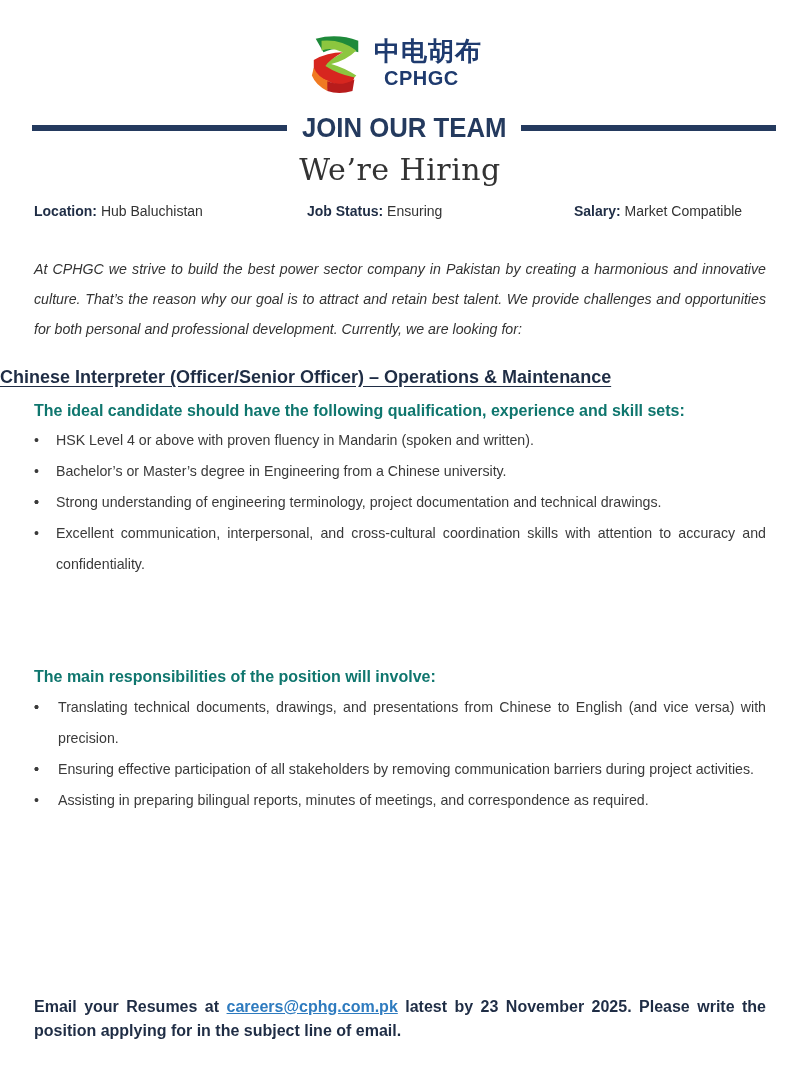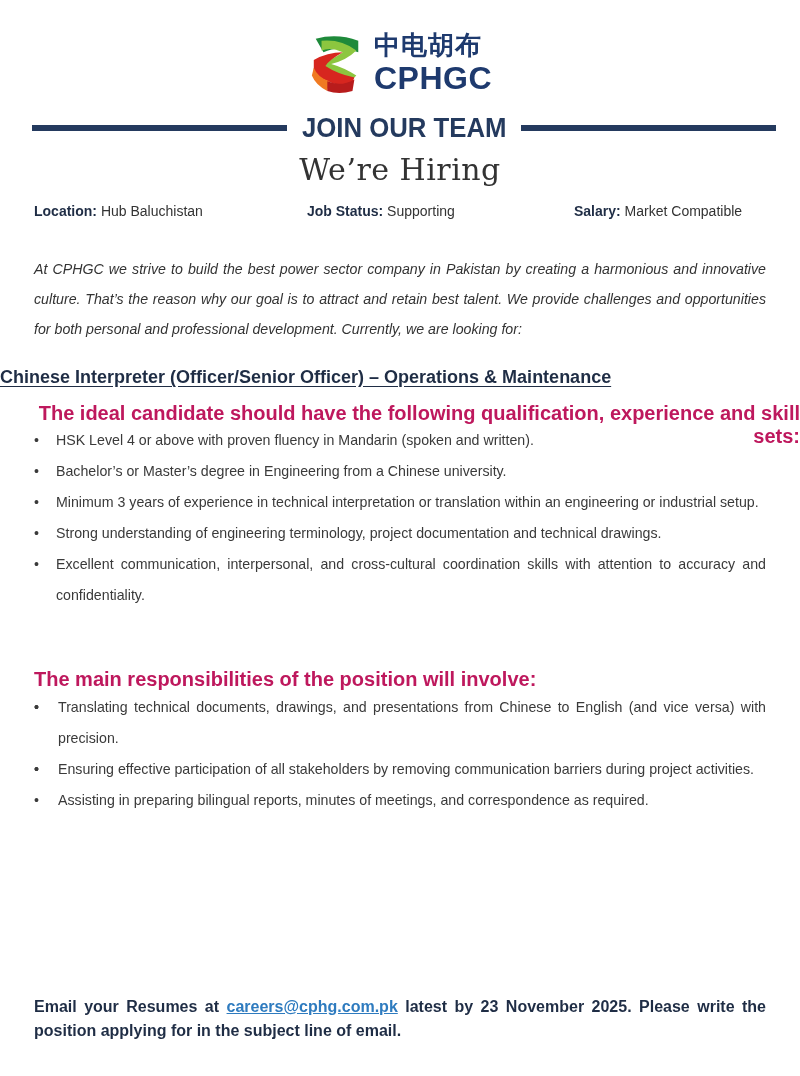--- a/index.html
+++ b/index.html
@@ -3,40 +3,40 @@
   <meta charset="utf-8">
   <style>
     * { margin: 0; padding: 0; box-sizing: border-box; }
     html, body { width: 800px; height: 1076px; background: #ffffff; overflow: hidden; }
     body { font-family: "Liberation Sans", sans-serif; color: #3d3d3d; position: relative; }
 
     .logo { position: absolute; left: 308px; top: 28px; width: 200px; height: 70px; display: flex; align-items: center; }
     .logo-mark { width: 58px; height: 66px; margin-right: 8px; }
     .logo-text { display: flex; flex-direction: column; line-height: 1; }
     .logo-cn { font-family: "DejaVu Sans", sans-serif; font-weight: bold; font-size: 26px; color: #1e3a6e; letter-spacing: 1px; }
-    .logo-en { font-family: "Liberation Sans", sans-serif; font-weight: bold; font-size: 32px; color: #1e3a6e; margin-top: 4px; letter-spacing: 0.5px; }
+    .logo-en { font-family: "Liberation Sans", sans-serif; font-weight: bold; font-size: 20px; color: #1e3a6e; margin-top: 4px; letter-spacing: 0.5px; margin-left: 10px; }
 
     .banner { position: absolute; left: 32px; top: 110px; width: 744px; height: 36px; display: flex; align-items: center; }
     .banner-line { flex: 1; height: 6px; background: #243a5e; }
     .banner-title { font-family: "Liberation Sans", sans-serif; font-weight: bold; font-size: 28px; color: #243a5e; padding: 0 6px; white-space: nowrap; transform: scaleX(0.92); }
 
     .hiring { position: absolute; left: 0; width: 800px; top: 152px; text-align: center; font-family: "DejaVu Serif", serif; font-size: 30px; color: #333; letter-spacing: 0.5px; }
 
     .meta-row { position: absolute; top: 203px; left: 34px; width: 730px; font-size: 14px; color: #333; }
     .meta-item { position: absolute; white-space: nowrap; }
     .meta-item b { color: #1f2d45; font-weight: bold; }
     .meta-loc { left: 0; }
     .meta-status { left: 273px; }
     .meta-salary { left: 540px; }
 
     .intro { position: absolute; left: 34px; top: 254px; width: 732px; font-style: italic; font-size: 14.2px; line-height: 30px; text-align: justify; color: #333; }
 
     .job-title { position: absolute; left: 0; width: 740px; top: 367px; font-weight: bold; font-size: 18px; color: #1f2d45; text-decoration: underline; text-underline-offset: 3px; }
 
-    .section-heading { position: absolute; left: 34px; font-weight: bold; font-size: 20px; color: #be185d; text-align: right; }
+    .section-heading { position: absolute; left: 34px; font-weight: bold; font-size: 16px; color: #0f766e; text-align: right; }
     .h-qual { top: 402px; }
     .h-resp { top: 668px; }
 
     .bullets { position: absolute; left: 34px; width: 732px; list-style: none; font-size: 14.2px; color: #3a3a3a; }
     .bullets li { position: relative; padding-left: 22px; line-height: 31px; text-align: justify; }
     .bullets li .dot { position: absolute; left: 0; top: 0; }
     .q-list { top: 425px; }
     .r-list { top: 692px; }
     .r-list li { padding-left: 24px; }
 
@@ -62,33 +62,33 @@
 
 <div class="banner">
   <div class="banner-line"></div>
   <span class="banner-title">JOIN OUR TEAM</span>
   <div class="banner-line"></div>
 </div>
 <div class="hiring">We’re Hiring</div>
 
 <div class="meta-row">
   <span class="meta-item meta-loc"><b>Location:</b><span> Hub Baluchistan</span></span>
-  <span class="meta-item meta-status"><b>Job Status:</b><span> Supporting</span></span>
+  <span class="meta-item meta-status"><b>Job Status:</b><span> Ensuring</span></span>
   <span class="meta-item meta-salary"><b>Salary:</b><span> Market Compatible</span></span>
 </div>
 
 <p class="intro">At CPHGC we strive to build the best power sector company in Pakistan by creating a harmonious and innovative culture. That’s the reason why our goal is to attract and retain best talent. We provide challenges and opportunities for both personal and professional development. Currently, we are looking for:</p>
 
 <div class="job-title">Chinese Interpreter (Officer/Senior Officer) – Operations &amp; Maintenance</div>
 
 <div class="section-heading h-qual">The ideal candidate should have the following qualification, experience and skill sets:</div>
 <ul class="bullets q-list">
   <li><span class="dot">•</span><span>HSK Level 4 or above with proven fluency in Mandarin (spoken and written).</span></li>
   <li><span class="dot">•</span><span>Bachelor’s or Master’s degree in Engineering from a Chinese university.</span></li>
-  <li><span class="dot">•</span><span>Minimum 3 years of experience in technical interpretation or translation within an engineering or industrial setup.</span></li>
+  <li><span class="dot">•</span></li>
   <li><span class="dot">•</span><span>Strong understanding of engineering terminology, project documentation and technical drawings.</span></li>
   <li><span class="dot">•</span><span>Excellent communication, interpersonal, and cross-cultural coordination skills with attention to accuracy and confidentiality.</span></li>
 </ul>
 
 <div class="section-heading h-resp">The main responsibilities of the position will involve:</div>
 <ul class="bullets r-list">
   <li><span class="dot">•</span></li>
   <li><span class="dot">•</span><span>Translating technical documents, drawings, and presentations from Chinese to English (and vice versa) with precision.</span></li>
   <li><span class="dot">•</span></li>
   <li><span class="dot">•</span><span>Ensuring effective participation of all stakeholders by removing communication barriers during project activities.</span></li>

